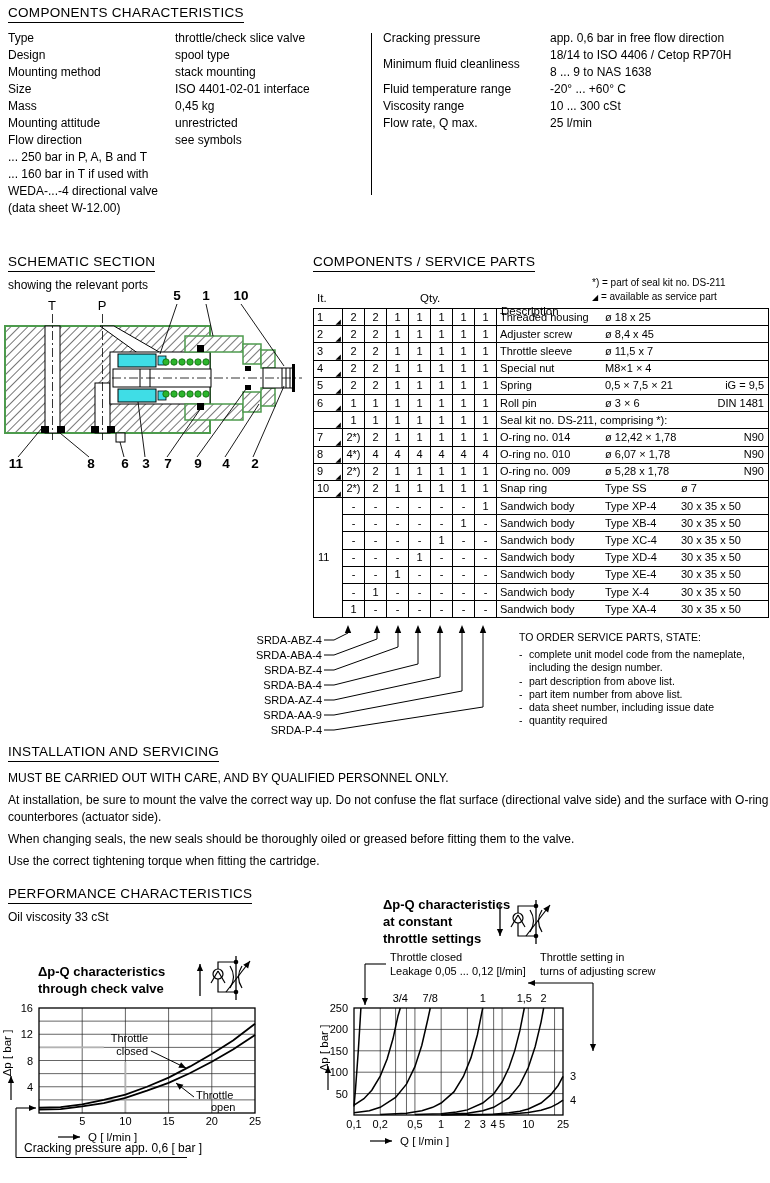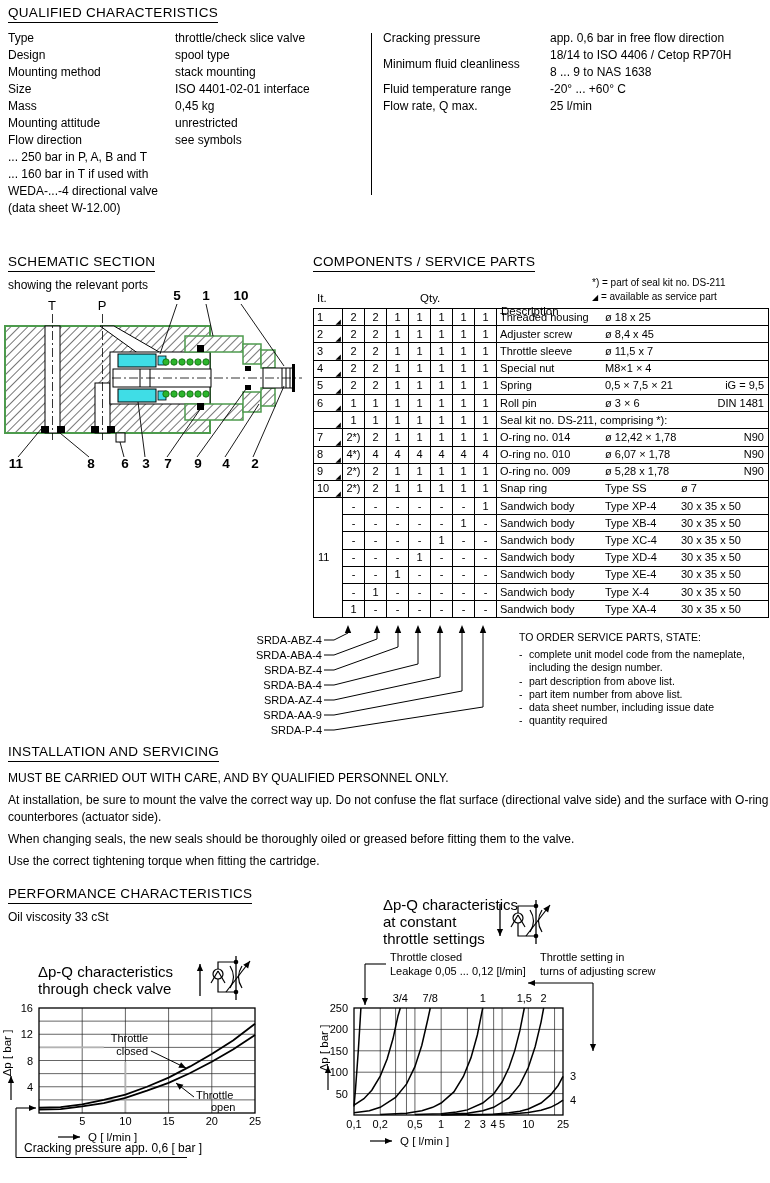--- a/index.html
+++ b/index.html
@@ -24,31 +24,31 @@
   .dc .s1{display:inline-block;width:105px;}
   .m-c .s2{display:inline-block;width:76px;}
   .s3r{float:right;margin-right:4px;}
   .legend{position:absolute;font-size:10px;line-height:14px;white-space:nowrap;}
   .hdrlab{position:absolute;font-size:11.5px;}
   .code{position:absolute;left:240px;width:82px;text-align:right;font-size:11px;white-space:nowrap;}
   .order{position:absolute;font-size:10.5px;line-height:13.2px;}
   .order .oi{display:flex;}
   .order .od{width:10px;flex:none;}
   .inst{position:absolute;font-size:12px;line-height:17px;width:762px;}
-  .ct{position:absolute;font-size:15px;line-height:17px;white-space:nowrap;}
+  .ct{position:absolute;font-size:13px;line-height:17px;white-space:nowrap;font-weight:bold;}
   .ann{position:absolute;font-size:11px;line-height:14px;white-space:nowrap;}
   svg{position:absolute;}
   svg text{font-family:"Liberation Sans",sans-serif;}
 </style>
 </head>
 <body>
 
 <div class="page">
 
-  <div class="h" style="left:8px;top:5px;">QUALIFIED CHARACTERISTICS</div>
+  <div class="h" style="left:8px;top:5px;">COMPONENTS CHARACTERISTICS</div>
   <div class="abs" style="left:8px;top:30px;width:360px;" id="pc-left">
       <div class="pcrow">
         <div class="pclab">Type</div>
         <div class="pcvals">
           <div>throttle/check slice valve</div>
         </div>
       </div>
       <div class="pcrow">
         <div class="pclab">Design</div>
         <div class="pcvals">
@@ -106,20 +106,26 @@
         <div class="pclab">Minimum fluid cleanliness</div>
         <div class="pcvals">
           <div>18/14 to ISO 4406 / Cetop RP70H</div>
           <div>8 ... 9 to NAS 1638</div>
         </div>
       </div>
       <div class="pcrow">
         <div class="pclab">Fluid temperature range</div>
         <div class="pcvals">
           <div>-20° ... +60° C</div>
+        </div>
+      </div>
+      <div class="pcrow">
+        <div class="pclab">Viscosity range</div>
+        <div class="pcvals">
+          <div>10 ... 300 cSt</div>
         </div>
       </div>
       <div class="pcrow">
         <div class="pclab">Flow rate, Q max.</div>
         <div class="pcvals">
           <div>25 l/min</div>
         </div>
       </div>
     </div>
 

